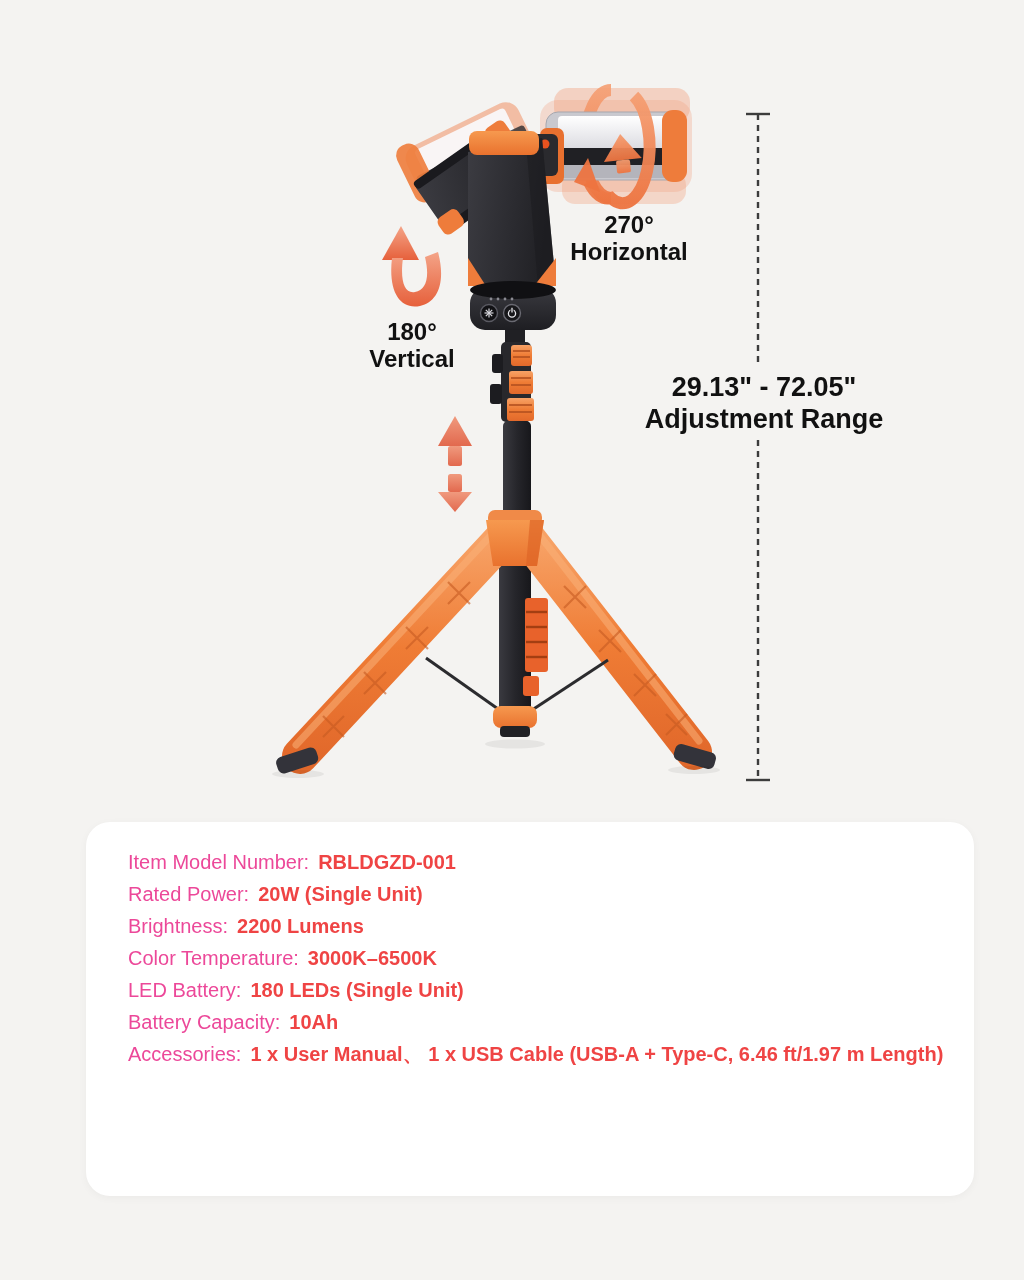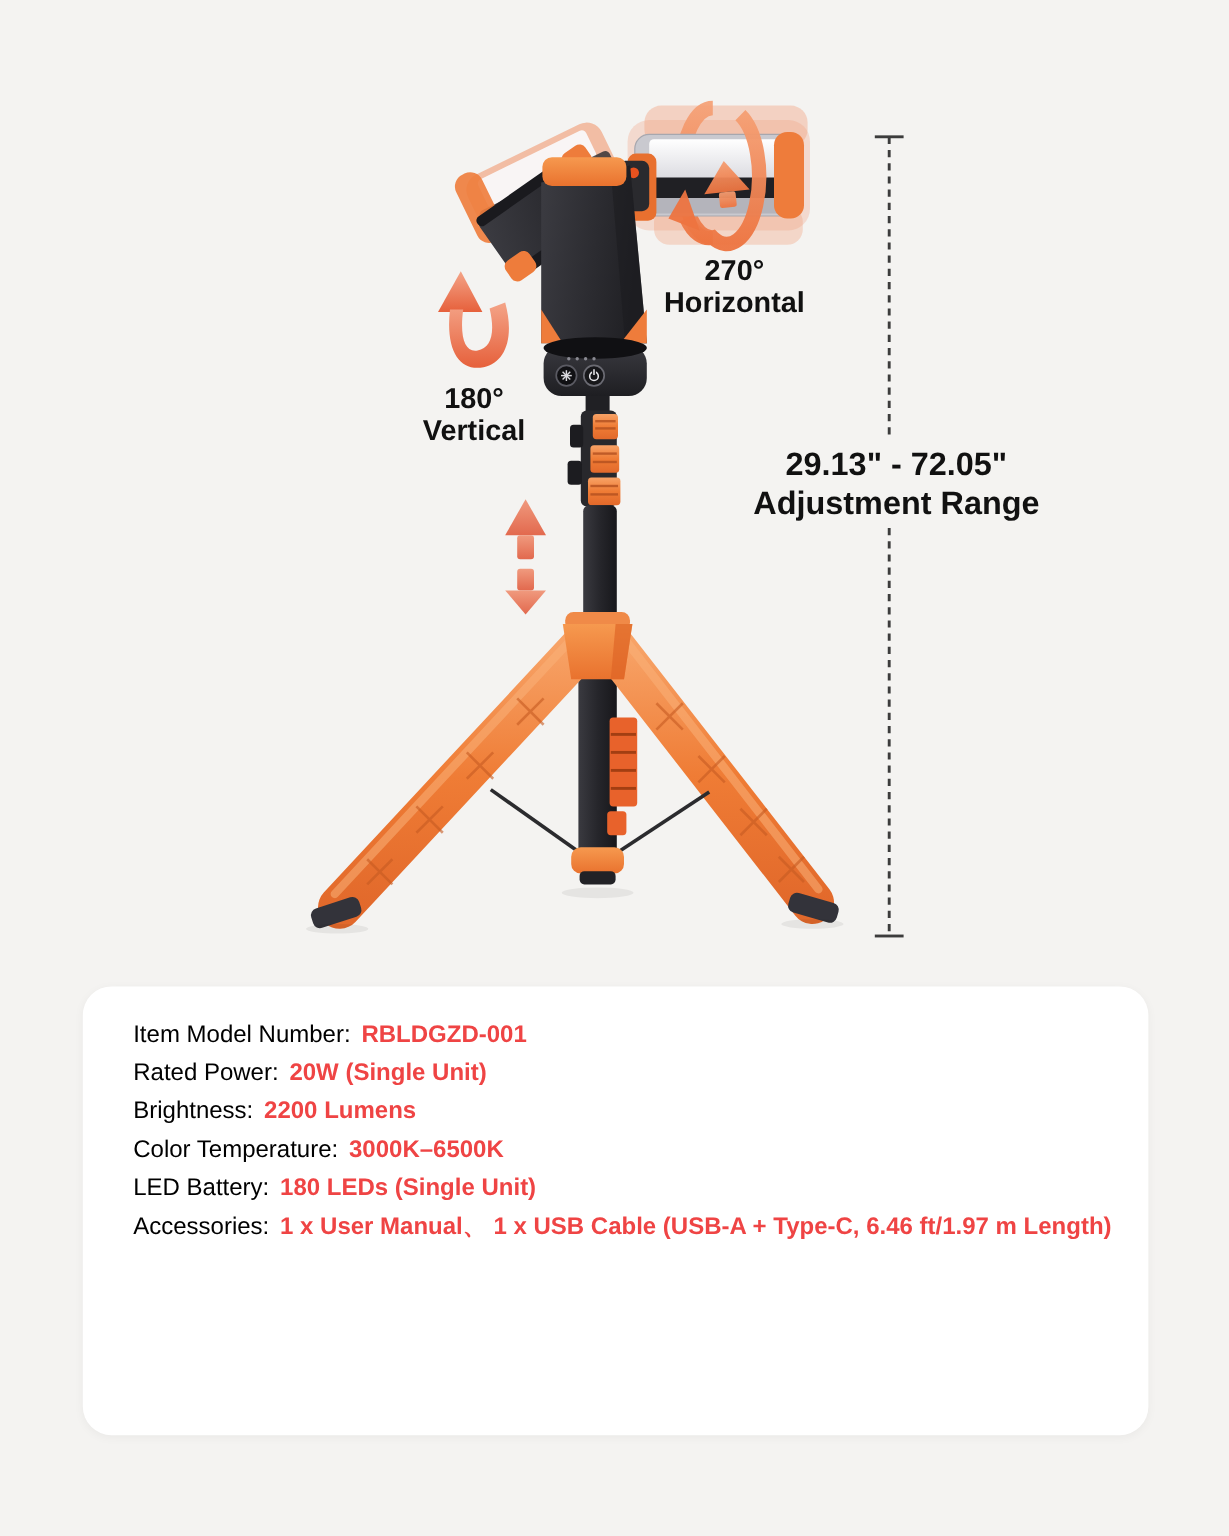--- a/index.html
+++ b/index.html
@@ -3,40 +3,40 @@
 <meta charset="utf-8">
 <style>
   * { margin: 0; padding: 0; box-sizing: border-box; }
   html, body { width: 1024px; height: 1280px; }
   body {
     position: relative;
     background: #F4F3F1;
     font-family: "Liberation Sans", sans-serif;
     overflow: hidden;
   }
-  .stage { position: absolute; left: 1px; top: 0; width: 824px; height: 1280px; }
+  .stage { position: absolute; left: 18px; top: 0; width: 824px; height: 1280px; }
   .illustration { position: absolute; left: 0; top: 0; width: 1024px; height: 820px; }
 
   .spec-card {
     position: absolute;
     left: 68px; top: 822px;
     width: 888px; height: 374px;
     background: #FFFFFF;
     border-radius: 24px;
     box-shadow: 0 2px 8px rgba(0,0,0,0.04);
     padding: 24px 20px 24px 42px;
   }
   .spec-row {
     height: 32px;
     line-height: 32px;
     font-size: 20px;
     white-space: nowrap;
     color: #141414;
   }
-  .spec-label { font-weight: 400; color: #000000; }
+  .spec-label { font-weight: 400; color: #ec4899; }
   .spec-value { font-weight: 700; color: #ef4444; margin-left: 9px; }
 
   svg text { font-family: "Liberation Sans", sans-serif; }
 </style>
 </head>
 <body>
 
 <div class="stage">
 
   <svg class="illustration" viewBox="0 0 1024 820" xmlns="http://www.w3.org/2000/svg">
@@ -288,17 +288,20 @@
     <div class="spec-row">
       <span class="spec-label">Brightness:</span><span class="spec-value">2200 Lumens</span>
     </div>
     <div class="spec-row">
       <span class="spec-label">Color Temperature:</span><span class="spec-value">3000K–6500K</span>
     </div>
     <div class="spec-row">
       <span class="spec-label">LED Battery:</span><span class="spec-value">180 LEDs (Single Unit)</span>
     </div>
     <div class="spec-row">
+      <span class="spec-label">Battery Capacity:</span><span class="spec-value">10Ah</span>
+    </div>
+    <div class="spec-row">
       <span class="spec-label">Accessories:</span><span class="spec-value">1 x User Manual、 1 x USB Cable (USB-A + Type-C, 6.46 ft/1.97 m Length)</span>
     </div>
   </div>
 
 </div>
 
 </body></html>

